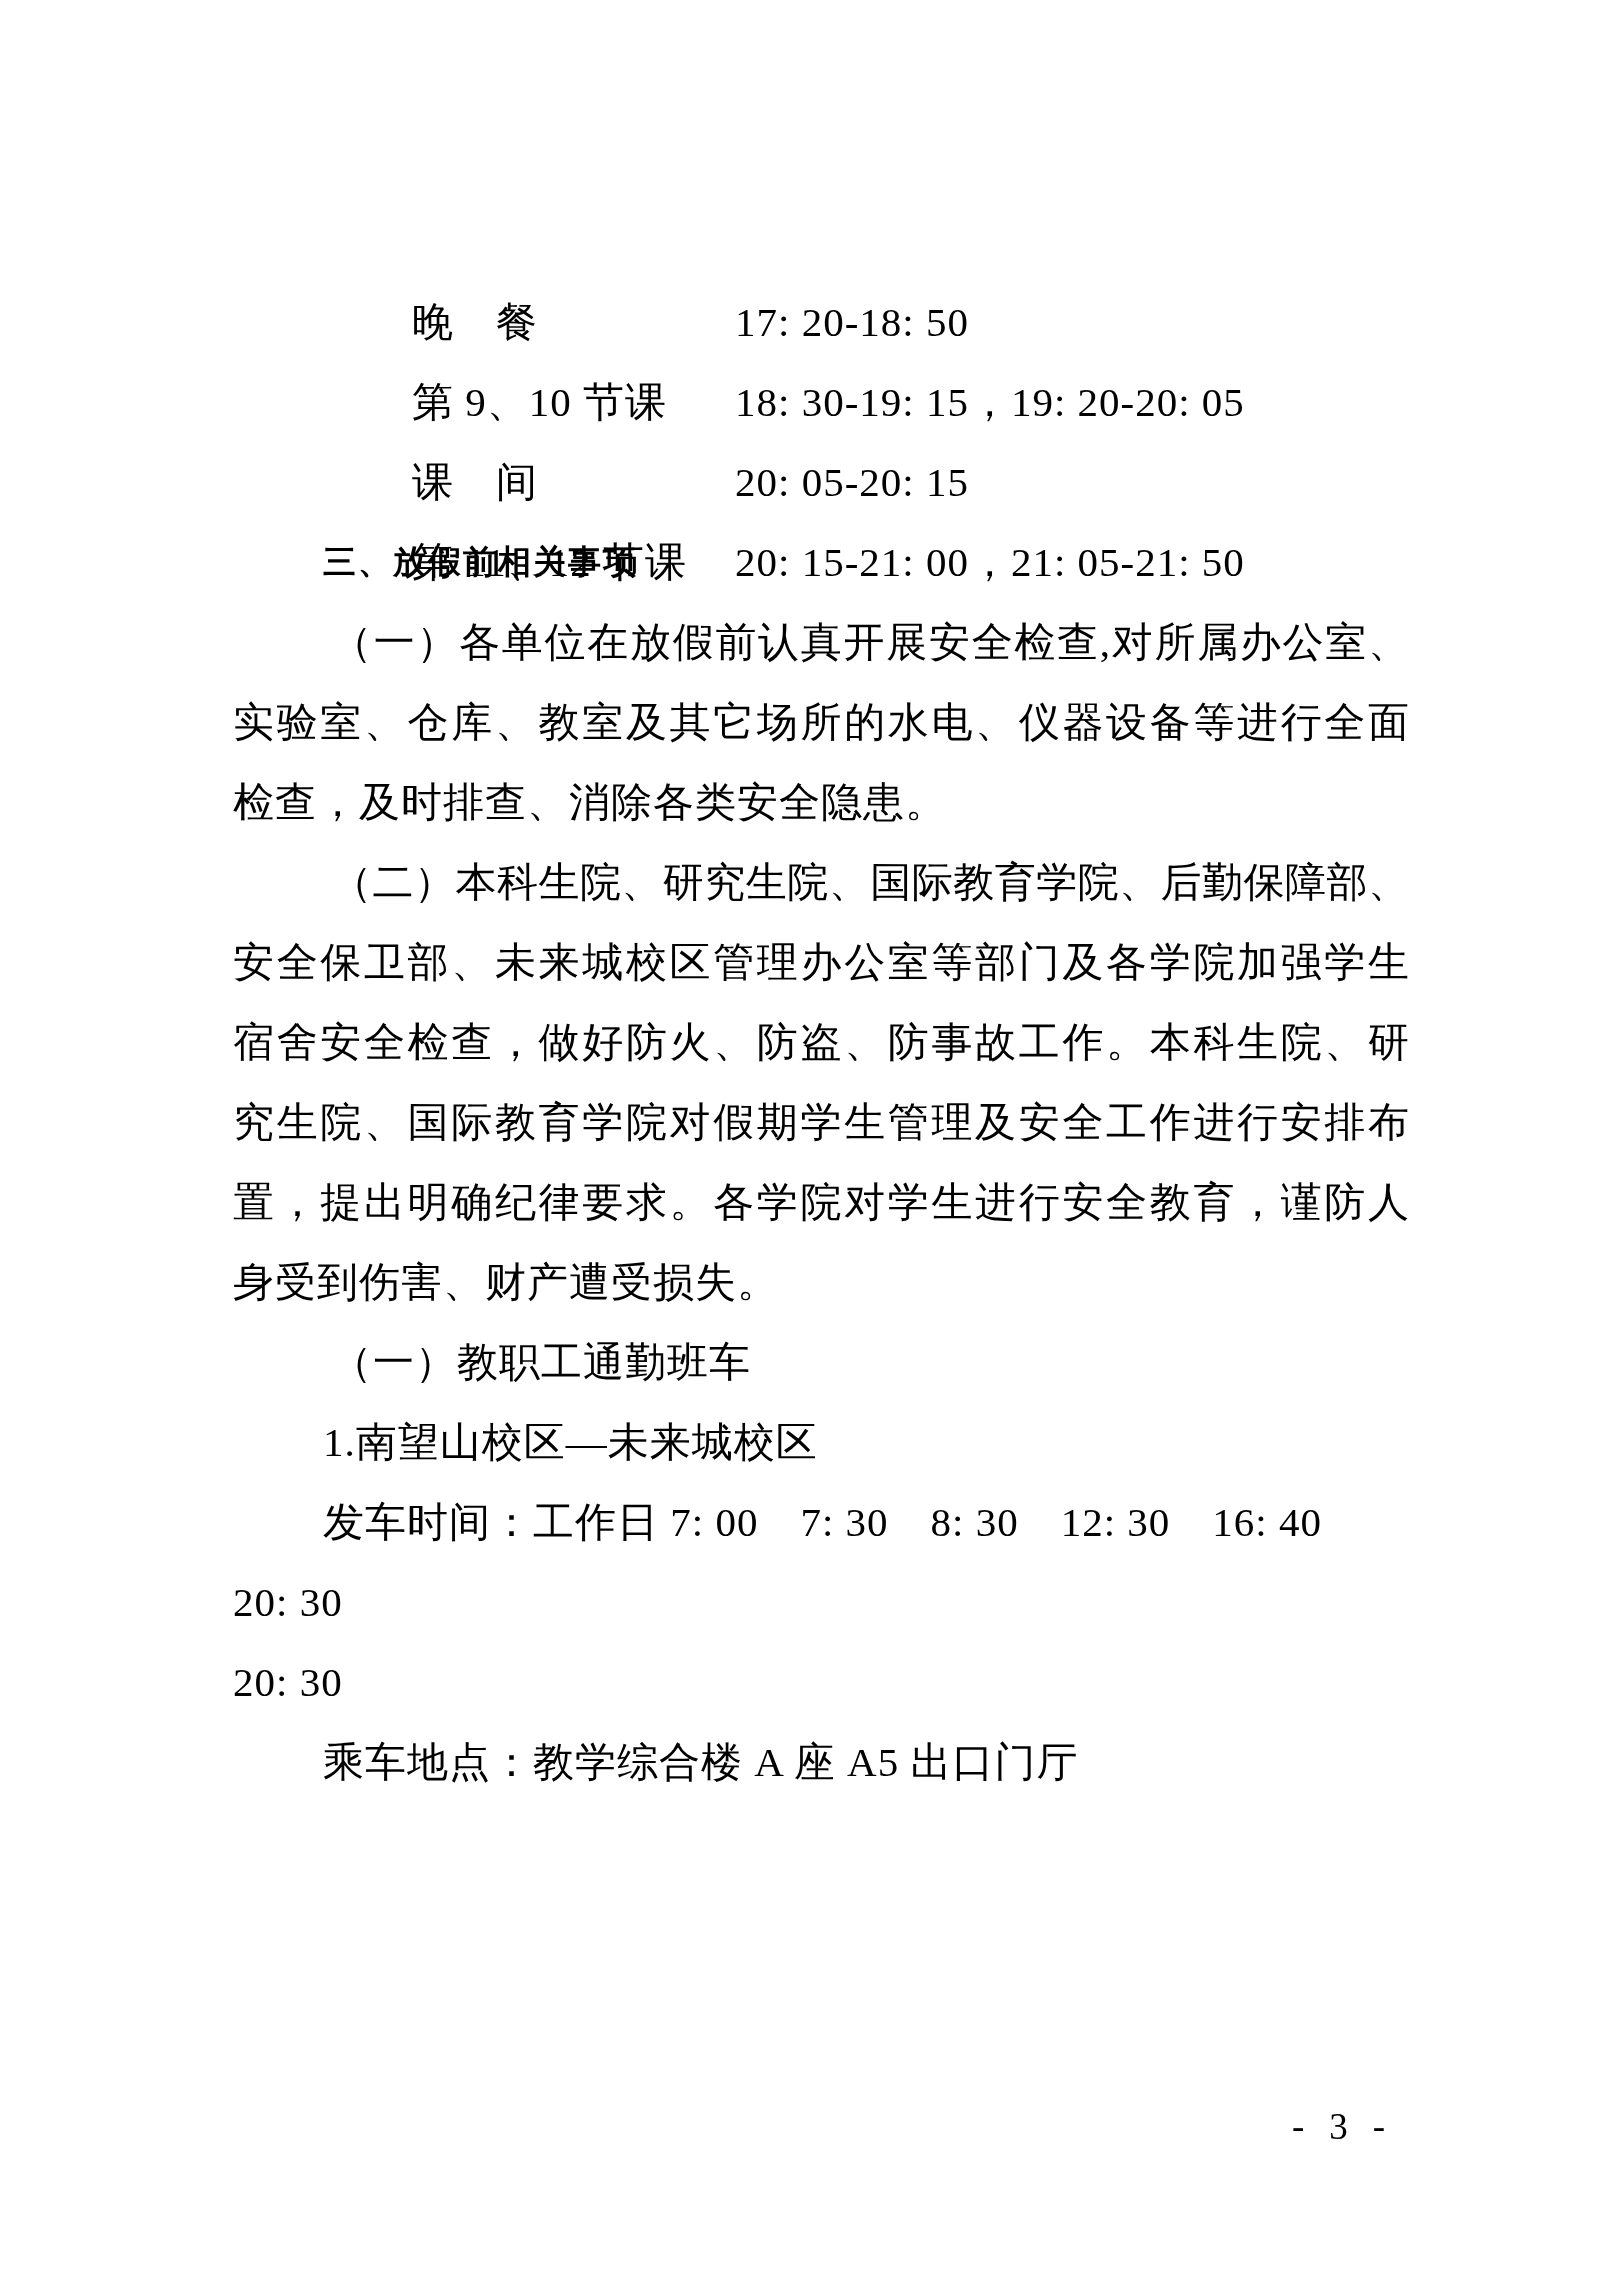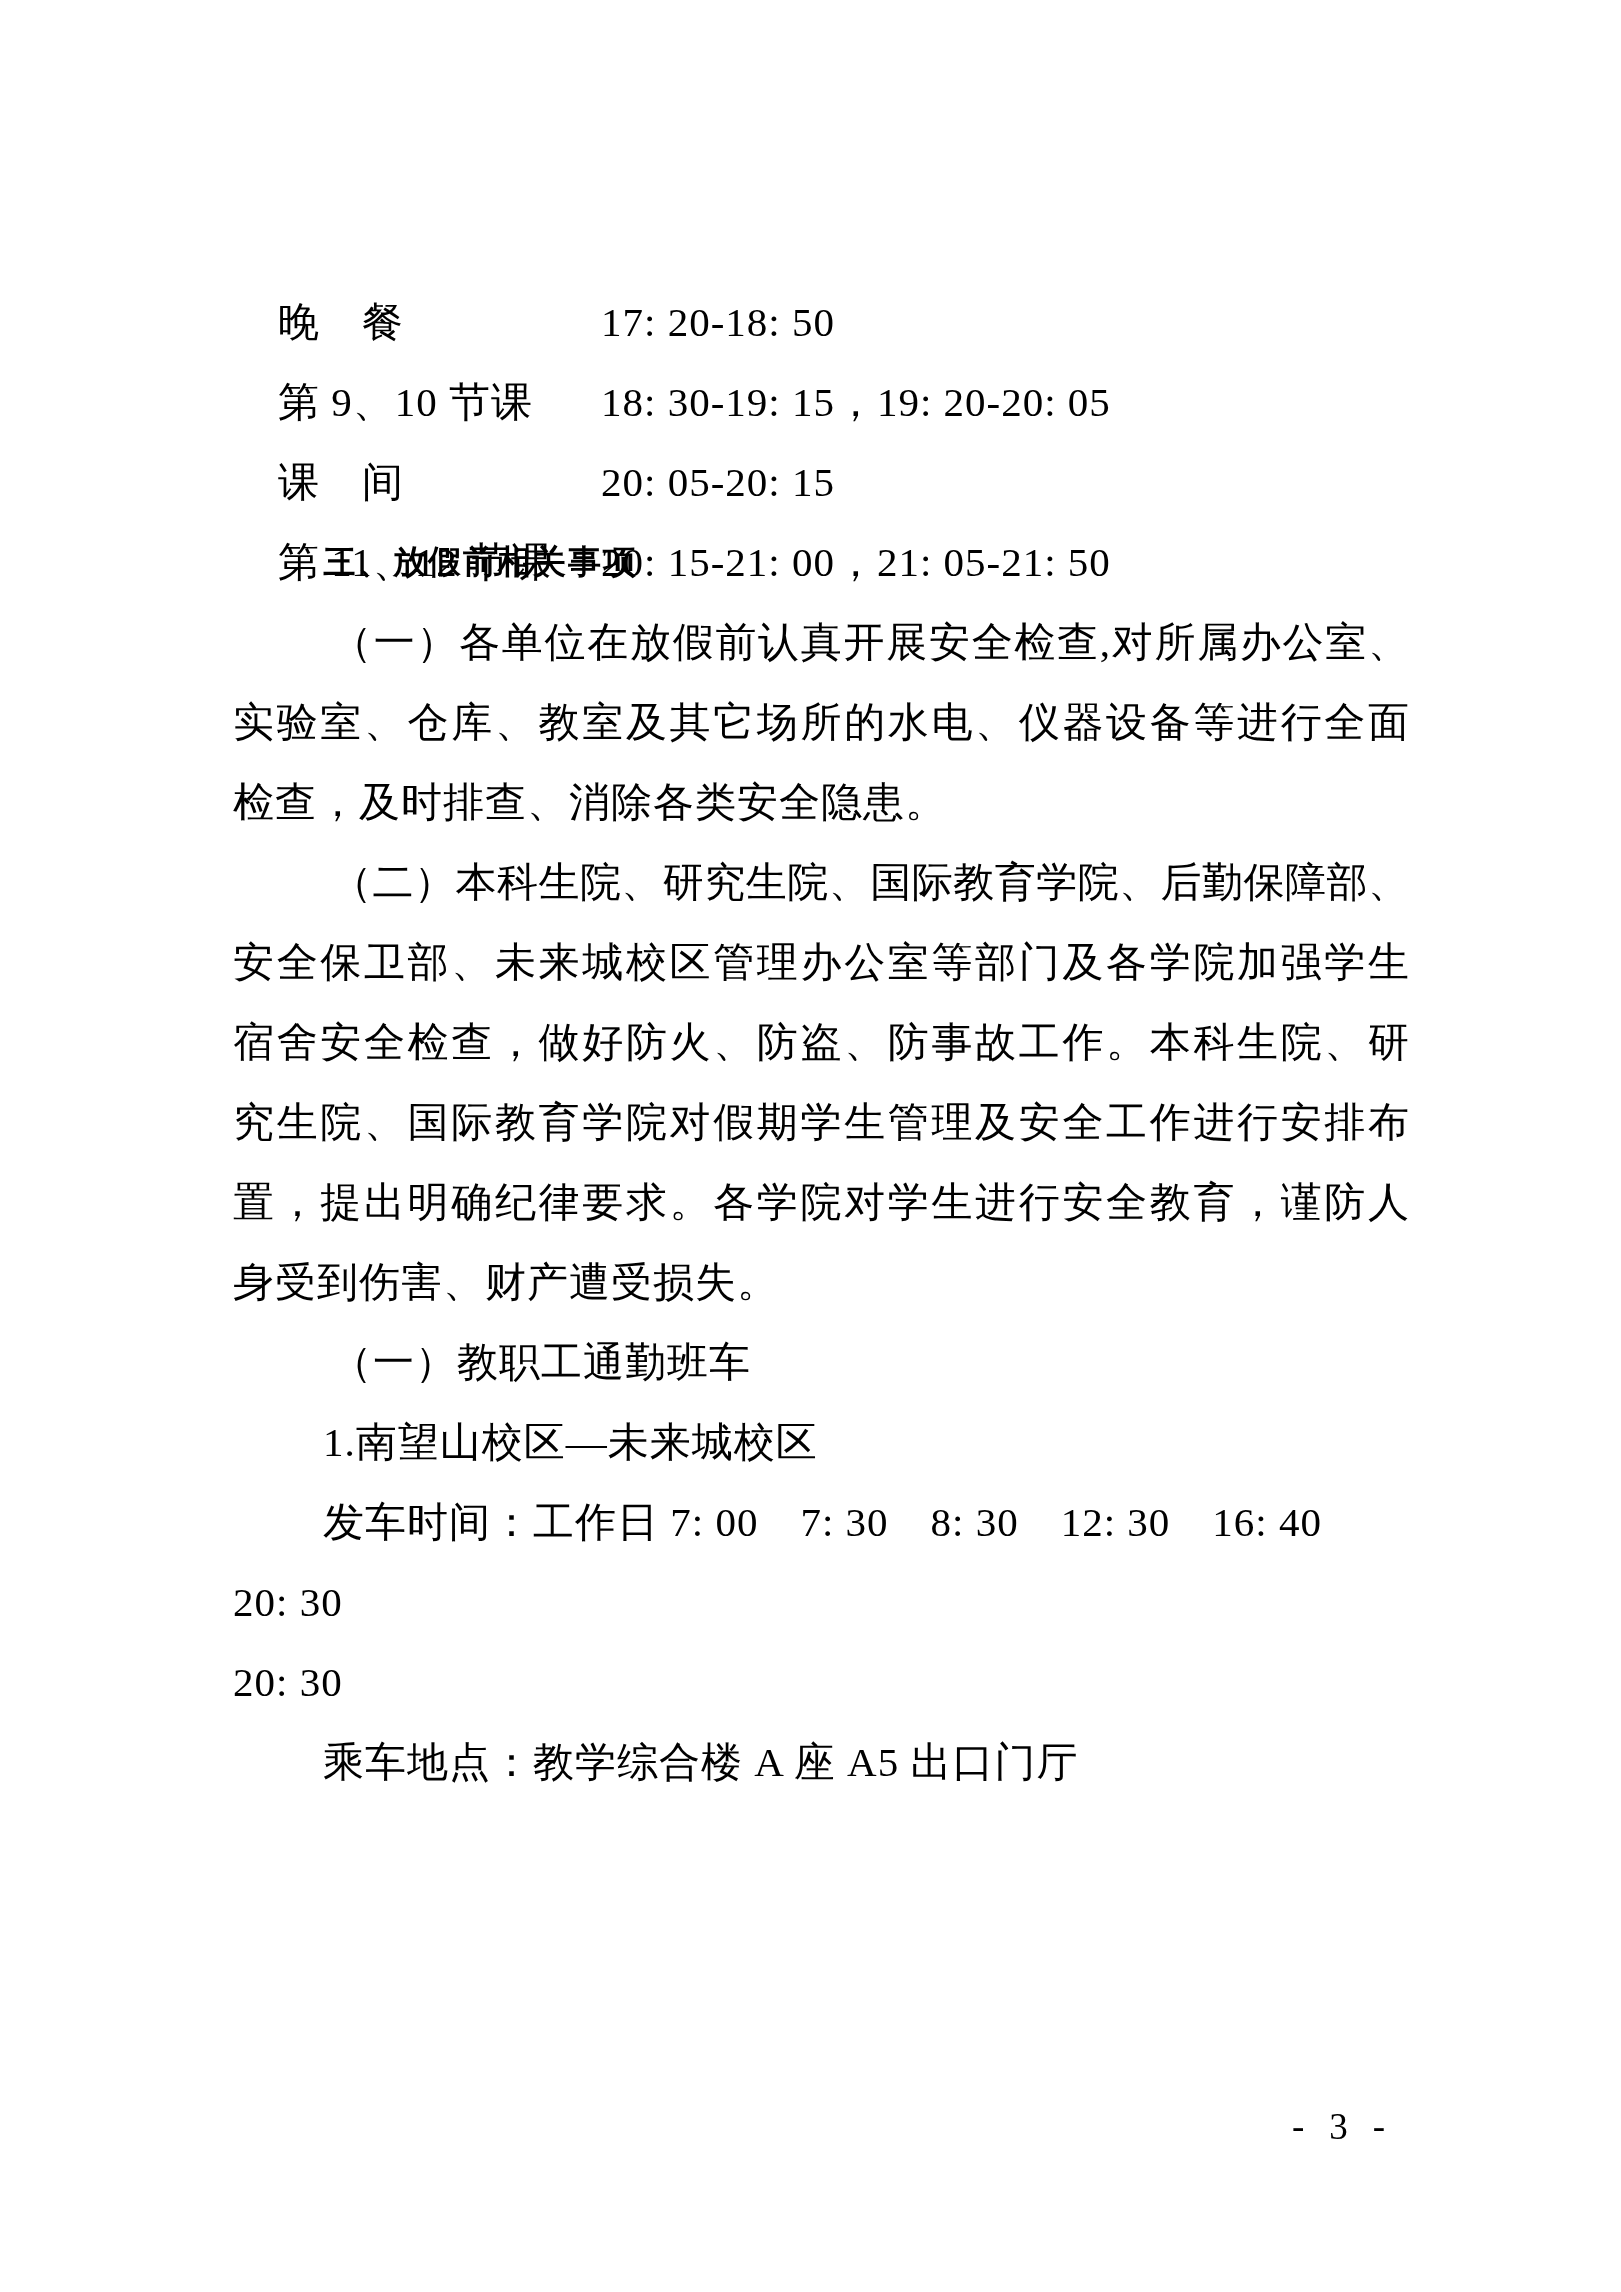--- a/index.html
+++ b/index.html
@@ -41,20 +41,21 @@
   .indent-deep { padding-left: 305px; }
   .heading {
     font-family: "Liberation Sans", "DejaVu Sans", sans-serif;
     font-weight: bold;
     font-size: 33px;
     padding-left: 90px;
     letter-spacing: 2px;
   }
   .sched .slabel {
     display: inline-block;
+    margin-left: 134px;
     width: 323px;
   }
   .footer {
     position: absolute;
     left: 1292px;
     top: 2105px;
     height: 43px;
     line-height: 43px;
     font-size: 37px;
     letter-spacing: 4.9px;

